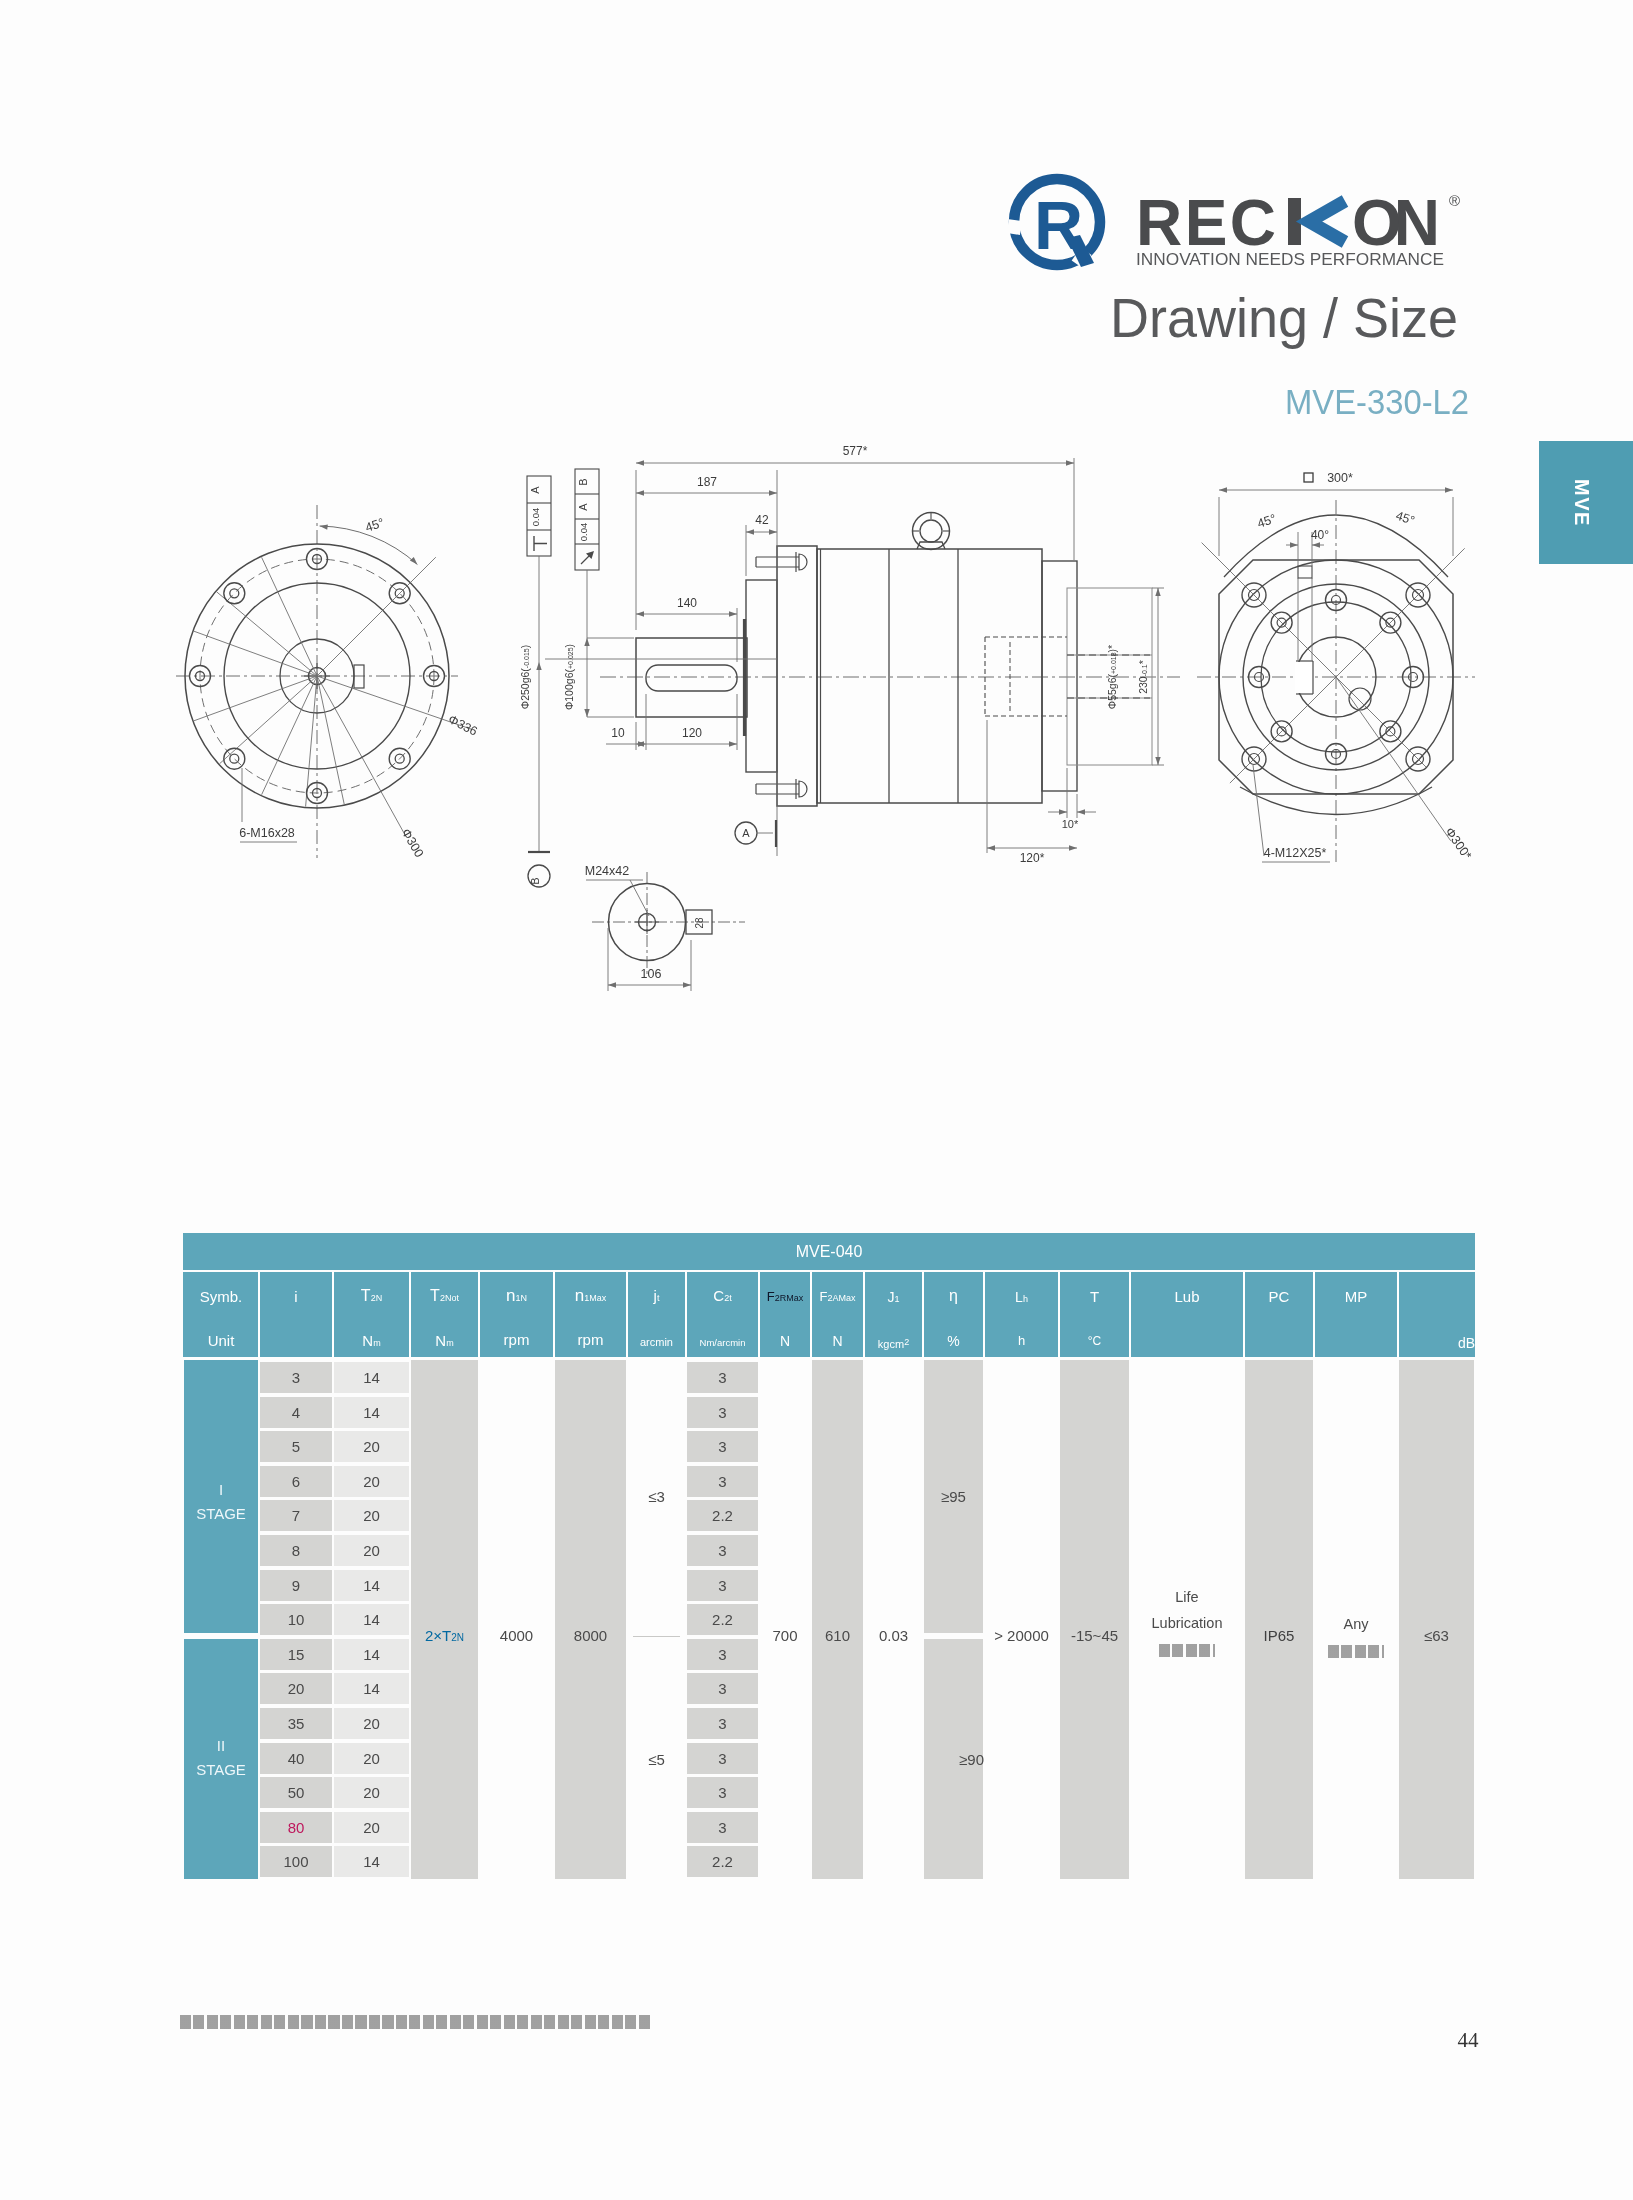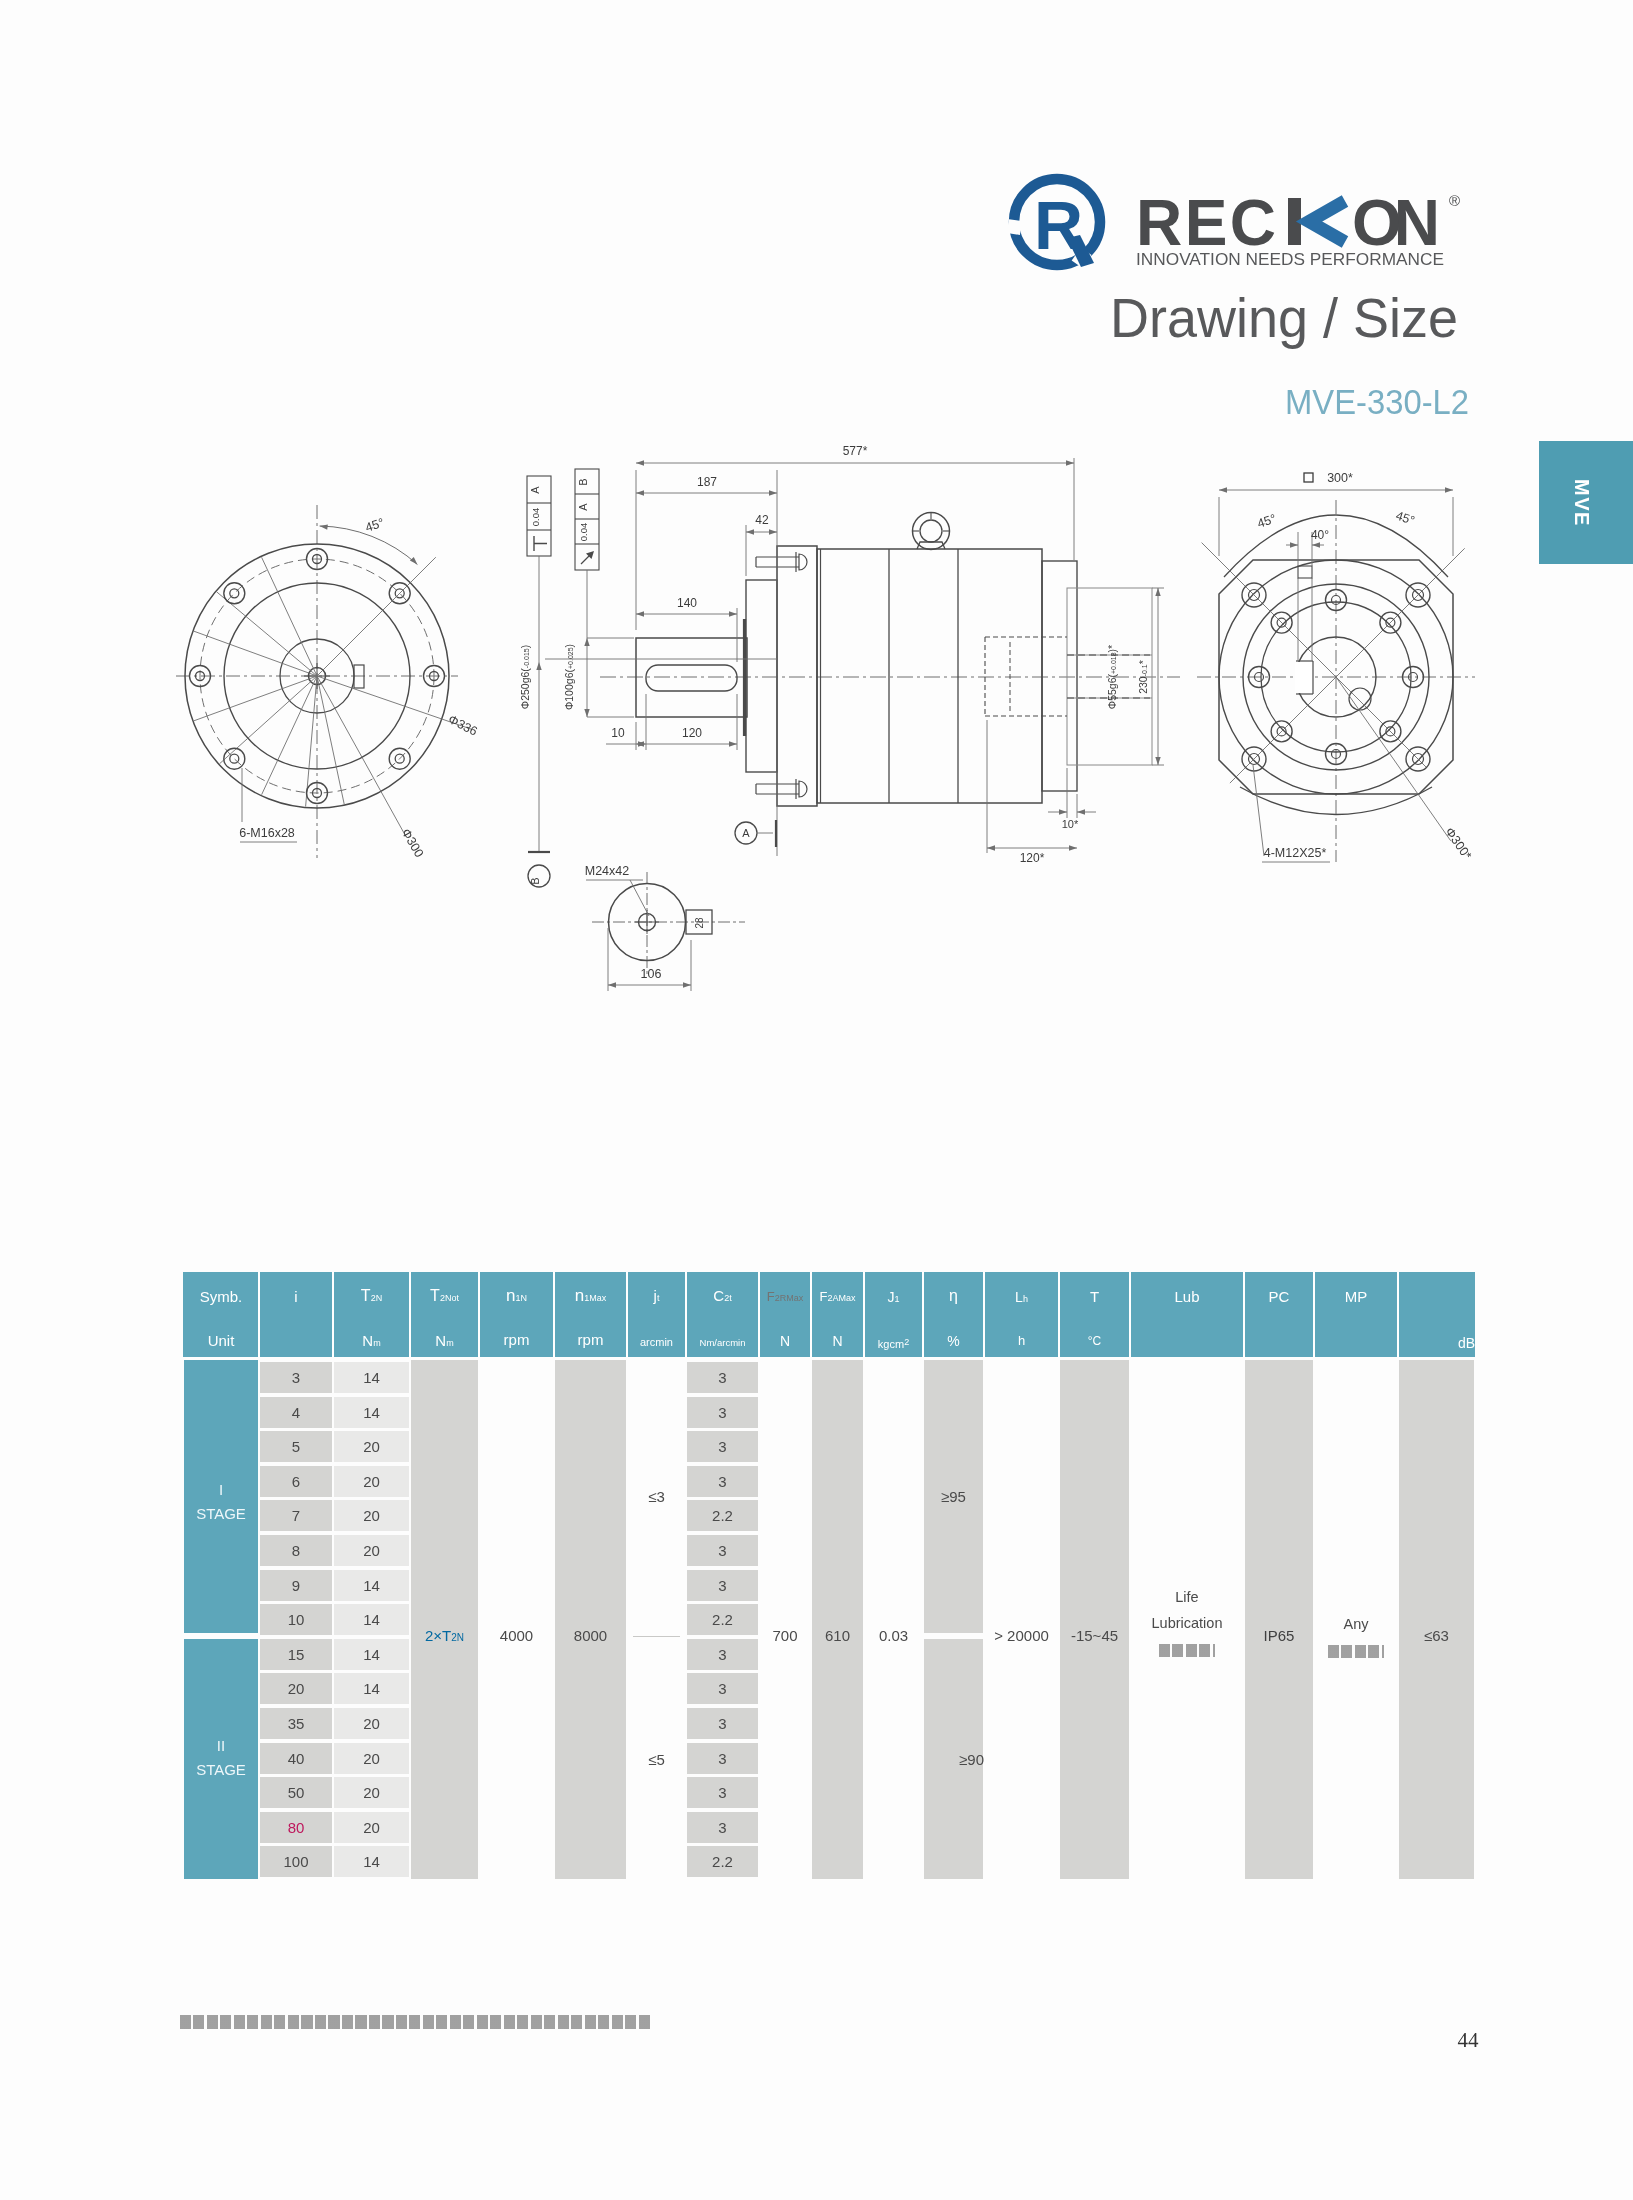--- a/index.html
+++ b/index.html
@@ -436,20 +436,21 @@
 <line x1="608.0" y1="985.0" x2="691.0" y2="985.0" stroke="#6f6f6f" stroke-width="0.9"></line>
 <path d="M608.0,985.0 L616.0,982.3 L616.0,987.7 Z" fill="#6f6f6f"></path>
 <path d="M691.0,985.0 L683.0,987.7 L683.0,982.3 Z" fill="#6f6f6f"></path>
 <text x="651.0" y="978.0" font-family="Liberation Sans, sans-serif" font-size="12.5" fill="#3c3c3c" text-anchor="middle" font-weight="normal">106</text>
 </g>
 </g>
 </svg>
 
 <div style="position:absolute;left:183px;top:1233px;width:1292px;height:646px;">
 
+<div style="position:absolute;left:0;top:0;width:1292px;height:37px;background:#5da6ba;color:#fff;font-size:16px;text-align:center;line-height:37px;">MVE-040</div>
 
 <div style="position:absolute;left:0;top:39px;width:1292px;height:85px;background:#5da6ba;"></div>
 
 <div style="position:absolute;left:75px;top:39px;width:2px;height:85px;background:#fff;"></div>
       <div style="position:absolute;left:149px;top:39px;width:2px;height:85px;background:#fff;"></div>
       <div style="position:absolute;left:226px;top:39px;width:2px;height:85px;background:#fff;"></div>
       <div style="position:absolute;left:295px;top:39px;width:2px;height:85px;background:#fff;"></div>
       <div style="position:absolute;left:370px;top:39px;width:2px;height:85px;background:#fff;"></div>
       <div style="position:absolute;left:443px;top:39px;width:2px;height:85px;background:#fff;"></div>
       <div style="position:absolute;left:502px;top:39px;width:2px;height:85px;background:#fff;"></div>
@@ -472,21 +473,21 @@
 <div style="position:absolute;left:227px;top:54px;width:69px;text-align:center;color:#fff;font-size:16px;line-height:18px;">T<span style="font-size:9px;">2Not</span></div>
 <div style="position:absolute;left:227px;top:99px;width:69px;text-align:center;color:#fff;font-size:15px;line-height:18px;">N<span style="font-size:9px;">m</span></div>
 <div style="position:absolute;left:296px;top:54px;width:75px;text-align:center;color:#fff;font-size:17px;line-height:18px;">n<span style="font-size:9px;">1N</span></div>
 <div style="position:absolute;left:296px;top:98px;width:75px;text-align:center;color:#fff;font-size:15px;line-height:18px;">rpm</div>
 <div style="position:absolute;left:371px;top:54px;width:73px;text-align:center;color:#fff;font-size:17px;line-height:18px;">n<span style="font-size:9px;">1Max</span></div>
 <div style="position:absolute;left:371px;top:98px;width:73px;text-align:center;color:#fff;font-size:15px;line-height:18px;">rpm</div>
 <div style="position:absolute;left:444px;top:54px;width:59px;text-align:center;color:#fff;font-size:15px;line-height:18px;">j<span style="font-size:9px;">t</span></div>
 <div style="position:absolute;left:444px;top:100px;width:59px;text-align:center;color:#fff;font-size:11px;line-height:18px;">arcmin</div>
 <div style="position:absolute;left:503px;top:54px;width:73px;text-align:center;color:#fff;font-size:15px;line-height:18px;">C<span style="font-size:9px;">2t</span></div>
 <div style="position:absolute;left:503px;top:101px;width:73px;text-align:center;color:#fff;font-size:9.5px;line-height:18px;">Nm/arcmin</div>
-<div style="position:absolute;left:576px;top:55px;width:52px;text-align:center;color:#737373;font-size:13px;line-height:18px;">F<span style="font-size:9px;">2RMax</span></div>
+<div style="position:absolute;left:576px;top:55px;width:52px;text-align:center;color:#0f172a;font-size:13px;line-height:18px;">F<span style="font-size:9px;">2RMax</span></div>
 <div style="position:absolute;left:576px;top:99px;width:52px;text-align:center;color:#fff;font-size:14px;line-height:18px;">N</div>
 <div style="position:absolute;left:628px;top:55px;width:53px;text-align:center;color:#fff;font-size:13px;line-height:18px;">F<span style="font-size:9px;">2AMax</span></div>
 <div style="position:absolute;left:628px;top:99px;width:53px;text-align:center;color:#fff;font-size:14px;line-height:18px;">N</div>
 <div style="position:absolute;left:681px;top:55px;width:59px;text-align:center;color:#fff;font-size:14px;line-height:18px;">J<span style="font-size:9px;">1</span></div>
 <div style="position:absolute;left:681px;top:100px;width:59px;text-align:center;color:#fff;font-size:11px;line-height:18px;">kgcm<span style="font-size:9px;vertical-align:3px;">2</span></div>
 <div style="position:absolute;left:740px;top:54px;width:61px;text-align:center;color:#fff;font-size:16px;line-height:18px;">η</div>
 <div style="position:absolute;left:740px;top:99px;width:61px;text-align:center;color:#fff;font-size:14px;line-height:18px;">%</div>
 <div style="position:absolute;left:801px;top:55px;width:75px;text-align:center;color:#fff;font-size:14px;line-height:18px;">L<span style="font-size:9px;">h</span></div>
 <div style="position:absolute;left:801px;top:99px;width:75px;text-align:center;color:#fff;font-size:13px;line-height:18px;">h</div>
 <div style="position:absolute;left:876px;top:55px;width:71px;text-align:center;color:#fff;font-size:15px;line-height:18px;">T</div>

